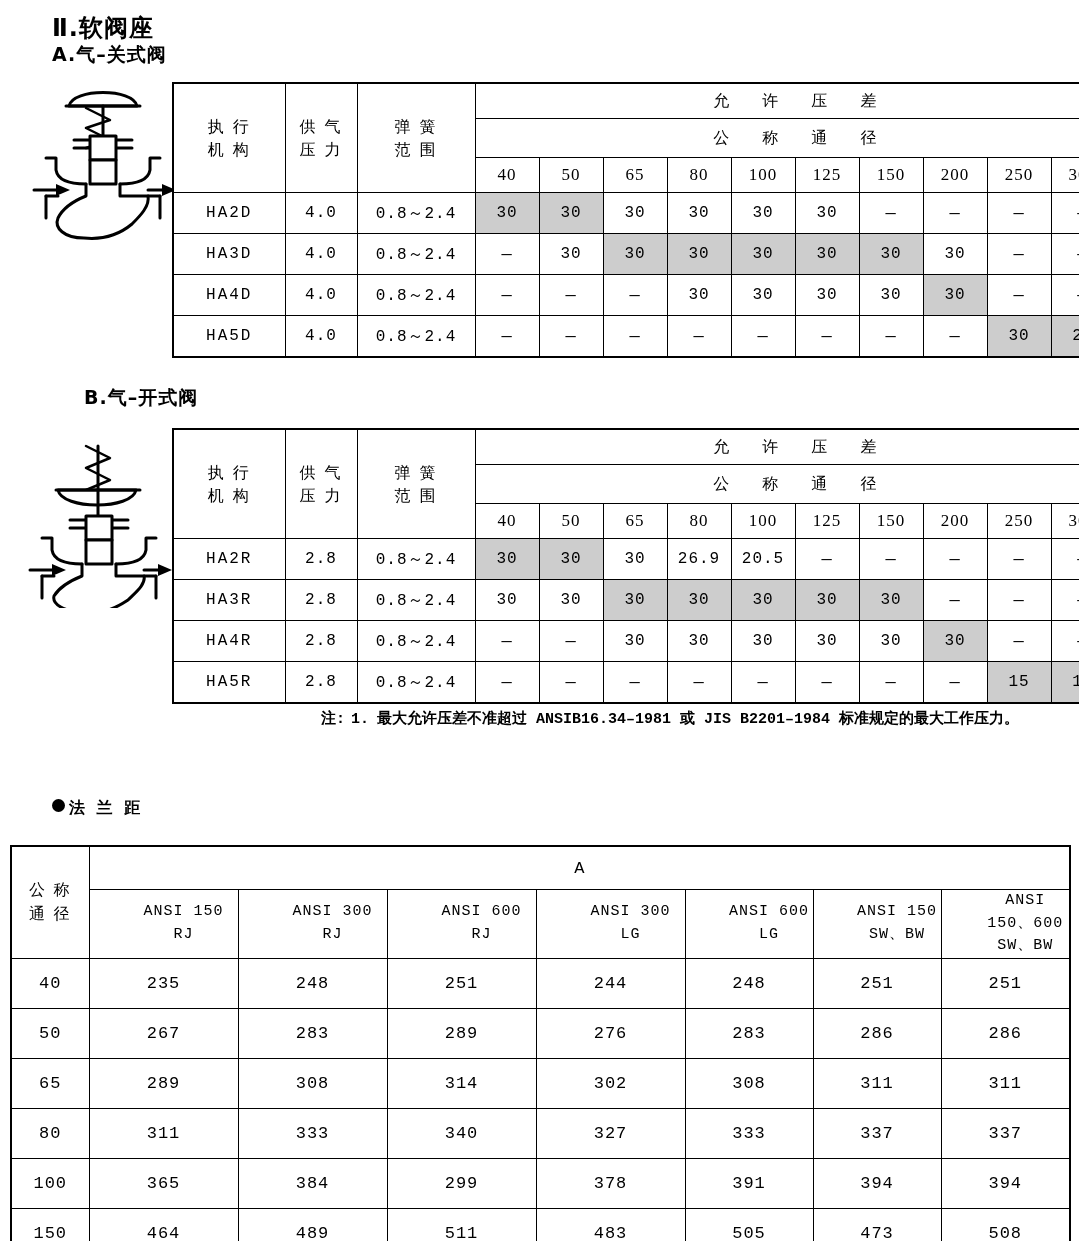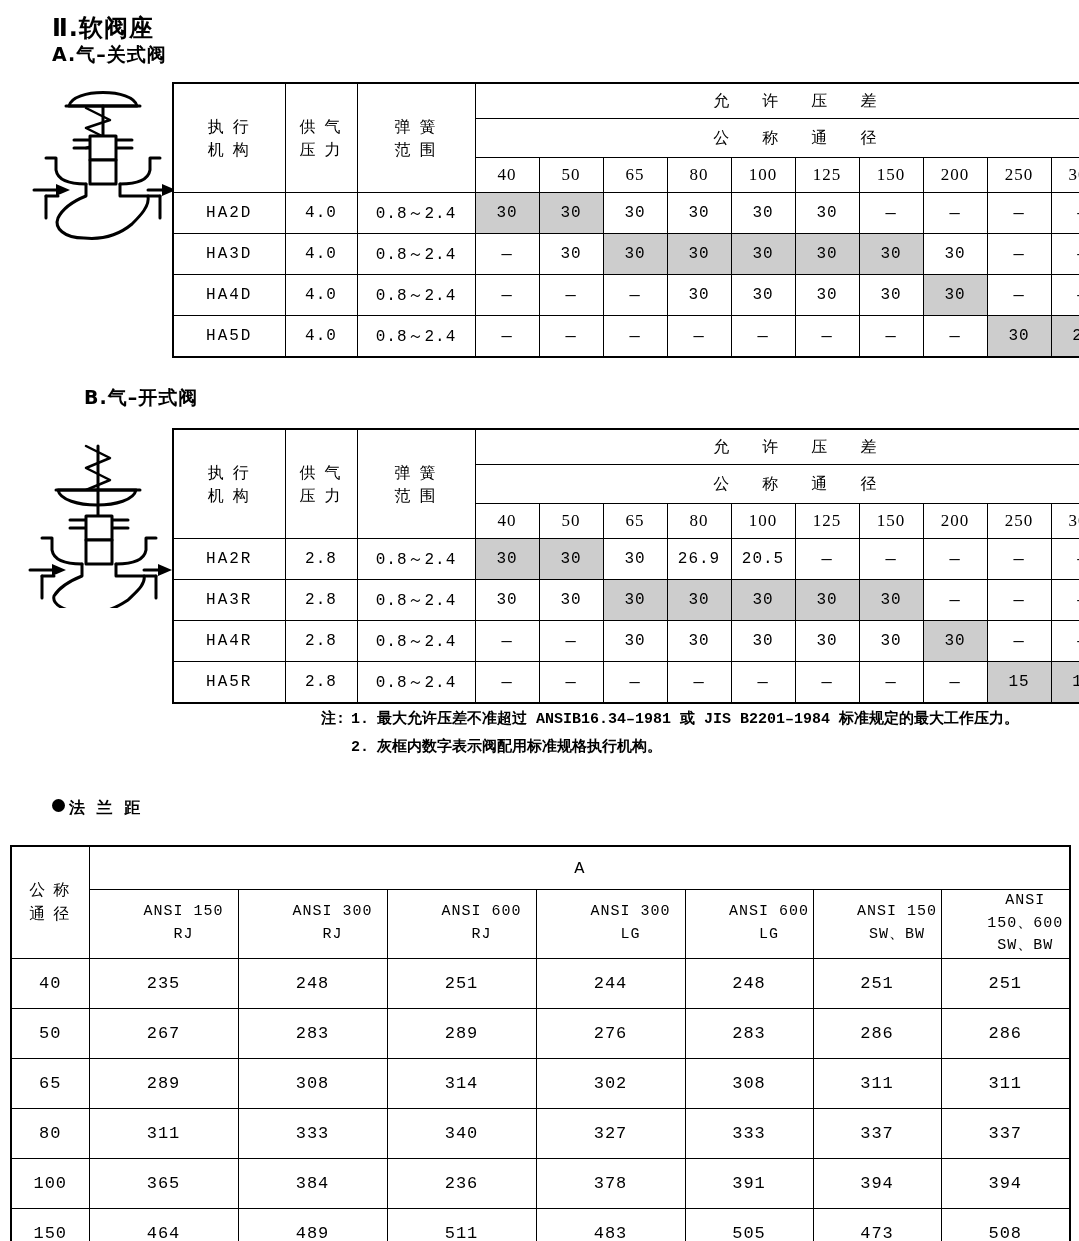--- a/index.html
+++ b/index.html
@@ -162,21 +162,21 @@
   }
   #flange-table td, #flange-table th {
     border: 1px solid #000;
     text-align: center;
     vertical-align: middle;
     font-weight: normal;
     padding: 0;
   }
   #flange-table .fl-dn-head {
     width: 78px;
-    font-family: Liberation Serif, serif;
+    font-family: Liberation Sans, sans-serif;
     font-size: 16px;
     letter-spacing: 2px;
     line-height: 1.5;
     margin-top: 32px;
   }
   #flange-table .fl-a-head {
     height: 42px;
     font-family: "Liberation Mono", "DejaVu Sans Mono", monospace;
     font-size: 17px;
   }
@@ -494,23 +494,20 @@
         <td class="row-cell dash">—</td>
         <td class="row-cell hl">15</td>
         <td class="row-cell hl">11</td>
       </tr>
     </tbody>
 </table>
 
 <div id="notes">
   <div class="note-row">
     <span class="note-lead">注:</span><span class="note-num">1.</span><span>最大允许压差不准超过 ANSIB16.34–1981 或 JIS B2201–1984 标准规定的最大工作压力。</span>
-  </div>
-  <div class="note-row" style="padding-left:30px">
-    <span class="note-num">2.</span><span>灰框内数字表示阀配用标准规格执行机构。</span>
   </div>
 </div>
 
 <table id="flange-table">
   <colgroup>
     <col style="width:78px">
     <col style="width:149px">
       <col style="width:149px">
       <col style="width:149px">
     <col style="width:149px">
@@ -595,21 +592,21 @@
         <td class="fl-cell">340</td>
         <td class="fl-cell">327</td>
         <td class="fl-cell">333</td>
         <td class="fl-cell">337</td>
         <td class="fl-cell">337</td>
       </tr>
       <tr>
         <td class="fl-cell">100</td>
         <td class="fl-cell">365</td>
         <td class="fl-cell">384</td>
-        <td class="fl-cell">236</td>
+        <td class="fl-cell">299</td>
         <td class="fl-cell">378</td>
         <td class="fl-cell">391</td>
         <td class="fl-cell">394</td>
         <td class="fl-cell">394</td>
       </tr>
       <tr>
         <td class="fl-cell">150</td>
         <td class="fl-cell">464</td>
         <td class="fl-cell">489</td>
         <td class="fl-cell">511</td>

